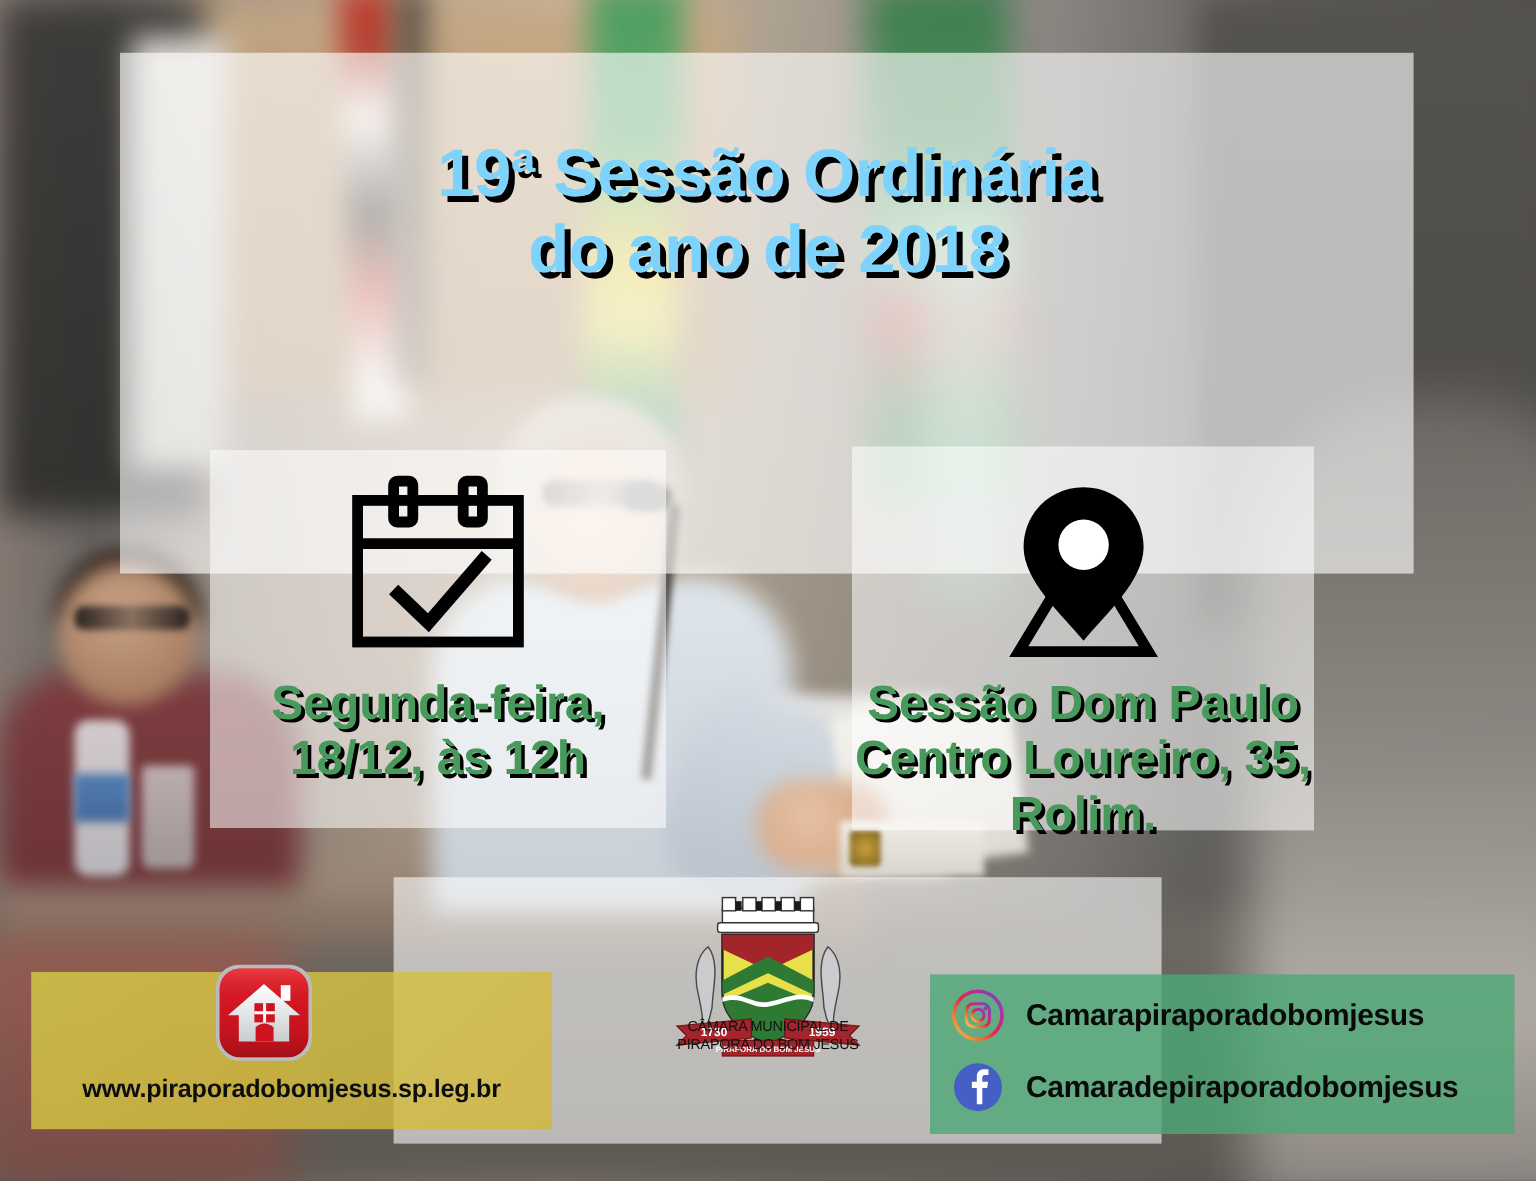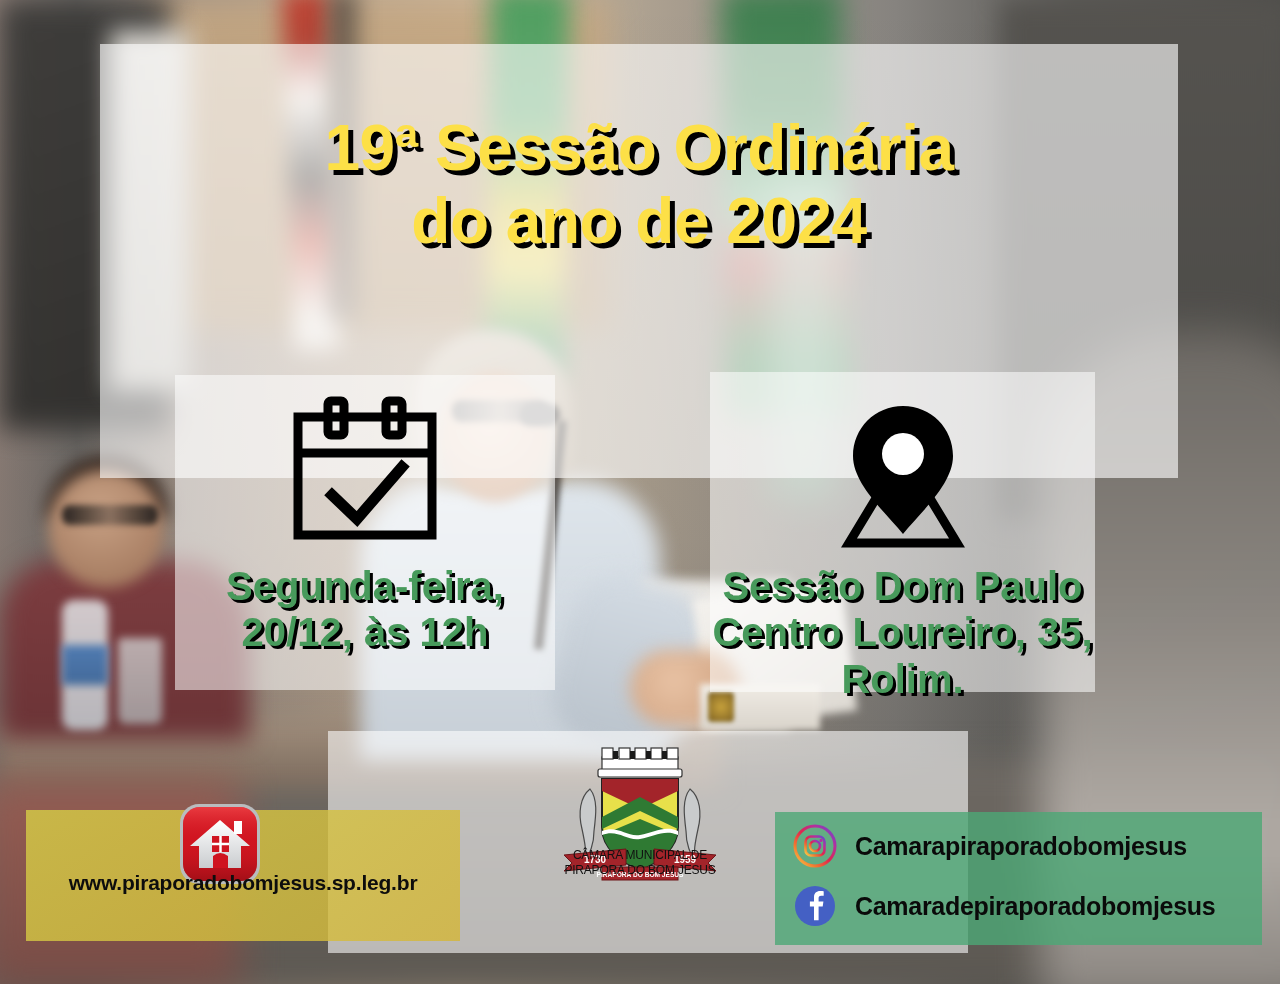--- a/index.html
+++ b/index.html
@@ -111,41 +111,41 @@
   #date-panel  { left:175px; top:375px; width:380px; height:315px;
                  background:rgba(255,255,255,0.55); }
   #loc-panel   { left:710px; top:372px; width:385px; height:320px;
                  background:rgba(255,255,255,0.55); }
   #logo-panel  { left:328px; top:731px; width:640px; height:222px;
                  background:rgba(255,255,255,0.58); }
 
   
   #title-text {
     position:absolute; left:100px; top:112px; width:1078px;
-    text-align:center; color:#fde047;
-    font-size:64px; font-weight:bold; line-height:1.14;
+    text-align:center; color:#7dd3fc;
+    font-size:56px; font-weight:bold; line-height:1.14;
     letter-spacing:-0.5px;
     text-shadow: 5px 5px 0 #000;
     font-family:"Liberation Sans", sans-serif;
   }
   #title-text .l2 { display:block; }
 
   
   .info-block { position:absolute; text-align:center; }
   .info-icon { display:block; margin:0 auto; }
   .info-text { color:#479a5b; font-size:40px; font-weight:bold; line-height:1.16;
                text-shadow: 3px 3px 0 #000; margin-top:8px; }
 
   #date-block { left:175px; top:395px; width:380px; }
   #loc-block  { left:710px; top:400px; width:385px; }
 
   
   #web-panel { position:absolute; left:26px; top:810px; width:434px; height:131px;
      background:linear-gradient(135deg, rgba(214,206,70,0.80), rgba(212,182,58,0.82)); }
-  #web-url { position:absolute; left:26px; top:871px; width:434px; text-align:center;
+  #web-url { position:absolute; left:26px; top:896px; width:434px; text-align:center;
      font-size:21px; font-weight:bold; color:#0d0d0d; letter-spacing:-0.2px; }
   #home-icon { position:absolute; left:178px; top:802px; width:84px; height:84px; }
 
   #social-panel { position:absolute; left:775px; top:812px; width:487px; height:133px;
      background:rgba(76,168,118,0.80); }
   .social-row { position:absolute; display:flex; align-items:center; gap:18px; }
   #ig-row { left:793px; top:824px; }
   #fb-row { left:793px; top:884px; }
   .social-label { font-size:25px; font-weight:bold; color:#0a0a0a; letter-spacing:-0.3px; }
 
@@ -195,34 +195,34 @@
     <div class="blur-person-r"></div>
   </div>
 
   <div class="panel" id="title-panel"></div>
   <div class="panel" id="date-panel"></div>
   <div class="panel" id="loc-panel"></div>
   <div class="panel" id="logo-panel"></div>
 
   <div id="title-text">
     <span>19ª Sessão Ordinária</span>
-    <span class="l2">do ano de 2024</span>
+    <span class="l2">do ano de 2018</span>
   </div>
 
   <div class="info-block" id="date-block">
     <svg class="info-icon" width="170" height="160" viewBox="0 0 170 160">
       <rect x="18" y="22" width="134" height="118" fill="none" stroke="#000" stroke-width="9"></rect>
       <line x1="18" y1="58" x2="152" y2="58" stroke="#000" stroke-width="9"></line>
       <rect x="48" y="6" width="16" height="34" rx="3" fill="none" stroke="#000" stroke-width="9"></rect>
       <rect x="106" y="6" width="16" height="34" rx="3" fill="none" stroke="#000" stroke-width="9"></rect>
       <polyline points="52,100 77,124 122,72" fill="none" stroke="#000" stroke-width="11" stroke-linecap="square" stroke-linejoin="miter"></polyline>
     </svg>
     <div class="info-text">
       <span>Segunda-feira,</span><br>
-      <span>20/12, às 12h</span>
+      <span>18/12, às 12h</span>
     </div>
   </div>
 
   <div class="info-block" id="loc-block">
     <svg class="info-icon" width="160" height="155" viewBox="0 0 160 155">
       <path d="M80 6 C52 6 30 28 30 56 C30 84 62 112 80 134 C98 112 130 84 130 56 C130 28 108 6 80 6 Z" fill="#000"></path>
       <circle cx="80" cy="54" r="21" fill="#fff"></circle>
       <path d="M52 100 L108 100 L134 143 L26 143 Z" fill="none" stroke="#000" stroke-width="9"></path>
     </svg>
     <div class="info-text">

